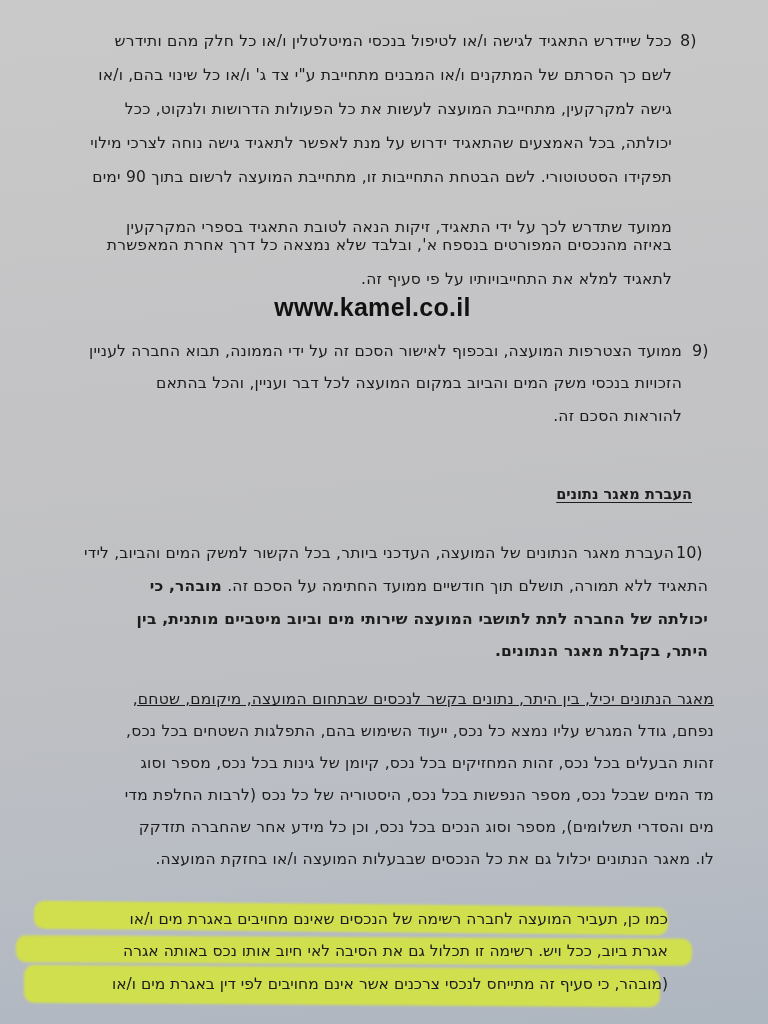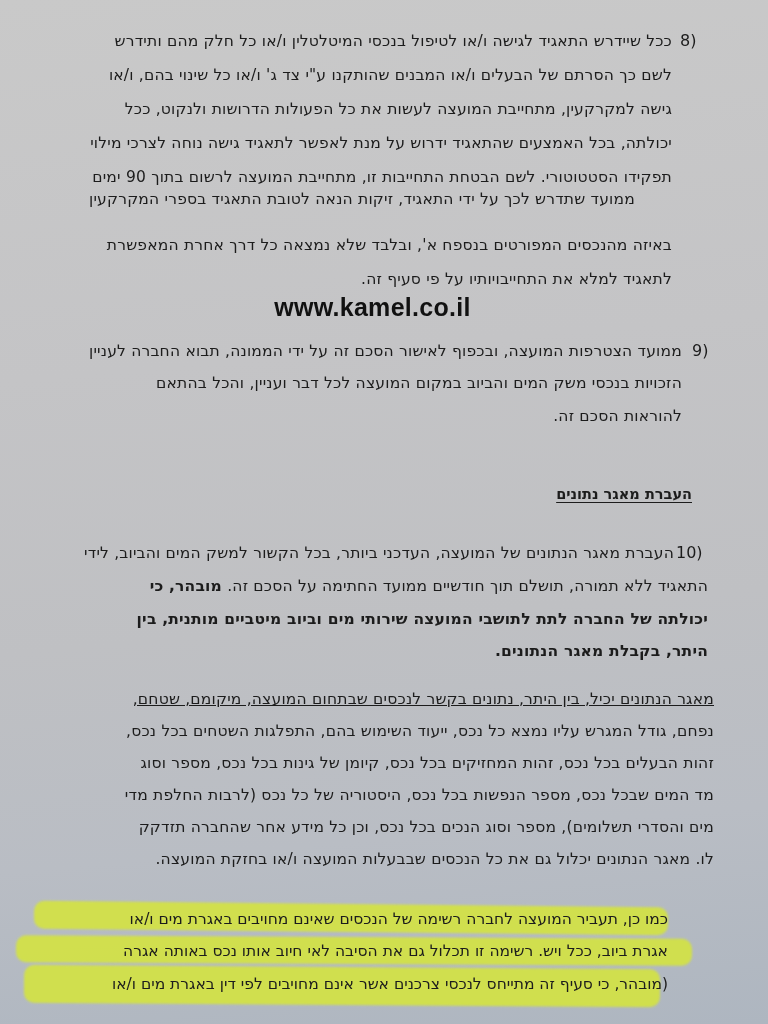--- a/index.html
+++ b/index.html
@@ -66,25 +66,25 @@
   .hl-text { position: absolute; direction: rtl; text-align: right; white-space: nowrap; font-size: 15.5px; line-height: 22px; }
 </style>
 </head>
 <body>
 
 <div class="page">
 
   <div>
     <span class="num" style="left:680px; top:30px;">8)</span>
     <div class="line" style="right:96px; top:30px; width:620px;">ככל שיידרש התאגיד לגישה ו/או לטיפול בנכסי המיטלטלין ו/או כל חלק מהם ותידרש</div>
-    <div class="line" style="right:96px; top:64px; width:620px;">לשם כך הסרתם של הבעלים ו/או המבנים שהותקנו ע"י צד ג' ו/או כל שינוי בהם, ו/או</div>
+    <div class="line" style="right:96px; top:64px; width:620px;">לשם כך הסרתם של המתקנים ו/או המבנים מתחייבת ע"י צד ג' ו/או כל שינוי בהם, ו/או</div>
     <div class="line" style="right:96px; top:98px; width:620px;">גישה למקרקעין, מתחייבת המועצה לעשות את כל הפעולות הדרושות ולנקוט, ככל</div>
     <div class="line" style="right:96px; top:132px; width:620px;">יכולתה, בכל האמצעים שהתאגיד ידרוש על מנת לאפשר לתאגיד גישה נוחה לצרכי מילוי</div>
     <div class="line" style="right:96px; top:166px; width:620px;">תפקידו הסטטוטורי. לשם הבטחת התחייבות זו, מתחייבת המועצה לרשום בתוך 90 ימים</div>
-    <div class="line" style="right:96px; top:188px; width:620px;text-align:center;">ממועד שתדרש לכך על ידי התאגיד, זיקות הנאה לטובת התאגיד בספרי המקרקעין</div>
+    <div class="line" style="right:96px; top:216px; width:620px;">ממועד שתדרש לכך על ידי התאגיד, זיקות הנאה לטובת התאגיד בספרי המקרקעין</div>
     <div class="line" style="right:96px; top:234px; width:620px;">באיזה מהנכסים המפורטים בנספח א', ובלבד שלא נמצאה כל דרך אחרת המאפשרת</div>
     <div class="line" style="right:96px; top:268px; width:620px;">לתאגיד למלא את התחייבויותיו על פי סעיף זה.</div>
   </div>
 
   <div class="watermark">www.kamel.co.il</div>
 
   <div>
     <span class="num" style="left:692px; top:340px;">9)</span>
     <div class="line" style="right:86px; top:340px;">ממועד הצטרפות המועצה, ובכפוף לאישור הסכם זה על ידי הממונה, תבוא החברה לעניין</div>
     <div class="line" style="right:86px; top:372px;">הזכויות בנכסי משק המים והביוב במקום המועצה לכל דבר ועניין, והכל בהתאם</div>

